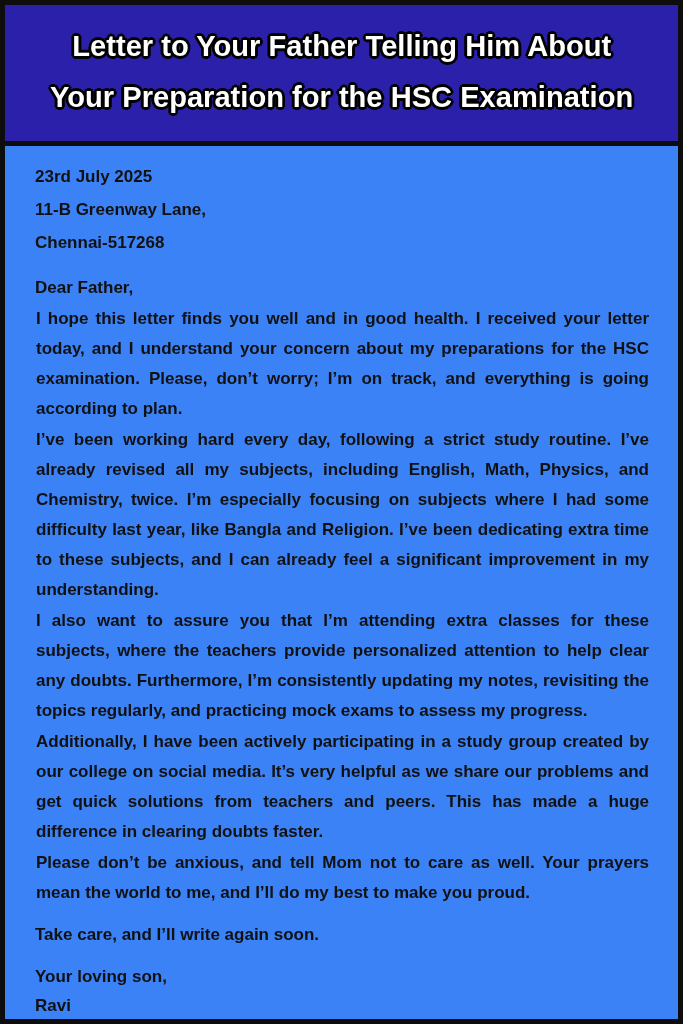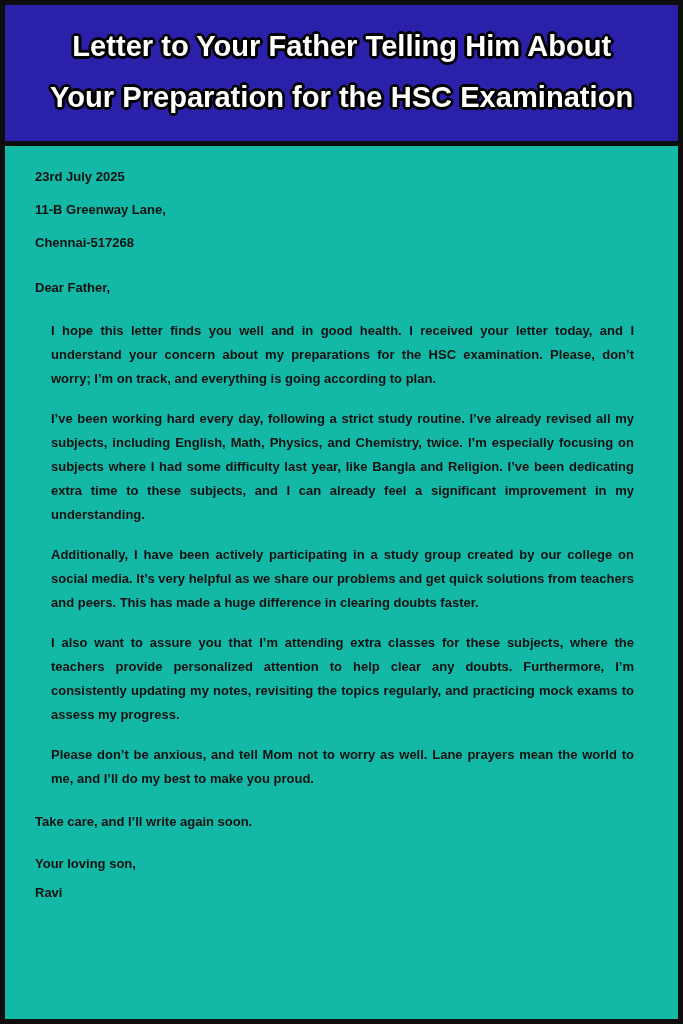--- a/index.html
+++ b/index.html
@@ -6,21 +6,21 @@
     margin: 0;
     padding: 0;
     background: #ffffff;
   }
   .page {
     position: relative;
     width: 683px;
     height: 1024px;
     box-sizing: border-box;
     border: 5px solid #0d0d0d;
-    background: #14b8a6;
+    background: #3b82f6;
     font-family: "Liberation Sans", sans-serif;
     overflow: hidden;
   }
   .banner {
     box-sizing: border-box;
     width: 100%;
     height: 141px;
     background: #2b20aa;
     border-bottom: 5px solid #0d0d0d;
     display: flex;
@@ -40,32 +40,32 @@
     text-shadow:
       -2px -2px 0 #000, 2px -2px 0 #000,
       -2px  2px 0 #000, 2px  2px 0 #000,
       -3px  0   0 #000, 3px  0   0 #000,
        0   -3px 0 #000, 0    3px 0 #000;
   }
   .letter-body {
     padding: 14px 28px 0 30px;
     color: #111111;
     font-weight: bold;
-    font-size: 13px;
+    font-size: 17px;
   }
   .address-block div {
     line-height: 33px;
   }
   .salutation {
     margin-top: 14px;
     line-height: 30px;
   }
   .para {
-    margin: 16px;
-    line-height: 24px;
+    margin: 1px;
+    line-height: 30px;
     text-align: justify;
   }
   .closing {
     margin-top: 12px;
     line-height: 30px;
   }
   .signoff {
     margin-top: 12px;
   }
   .signoff div {
@@ -87,23 +87,23 @@
     <div class="address-block">
       <div>23rd July 2025</div>
       <div>11-B Greenway Lane,</div>
       <div>Chennai-517268</div>
     </div>
 
     <div class="salutation">Dear Father,</div>
 
     <p class="para">I hope this letter finds you well and in good health. I received your letter today, and I understand your concern about my preparations for the HSC examination. Please, don’t worry; I’m on track, and everything is going according to plan.</p>
     <p class="para">I’ve been working hard every day, following a strict study routine. I’ve already revised all my subjects, including English, Math, Physics, and Chemistry, twice. I’m especially focusing on subjects where I had some difficulty last year, like Bangla and Religion. I’ve been dedicating extra time to these subjects, and I can already feel a significant improvement in my understanding.</p>
+    <p class="para">I also want to assure you that I’m attending extra classes for these subjects, where the teachers provide personalized attention to help clear any doubts. Furthermore, I’m consistently updating my notes, revisiting the topics regularly, and practicing mock exams to assess my progress.</p>
     <p class="para">Additionally, I have been actively participating in a study group created by our college on social media. It’s very helpful as we share our problems and get quick solutions from teachers and peers. This has made a huge difference in clearing doubts faster.</p>
-    <p class="para">I also want to assure you that I’m attending extra classes for these subjects, where the teachers provide personalized attention to help clear any doubts. Furthermore, I’m consistently updating my notes, revisiting the topics regularly, and practicing mock exams to assess my progress.</p>
-    <p class="para">Please don’t be anxious, and tell Mom not to worry as well. Lane prayers mean the world to me, and I’ll do my best to make you proud.</p>
+    <p class="para">Please don’t be anxious, and tell Mom not to care as well. Your prayers mean the world to me, and I’ll do my best to make you proud.</p>
 
     <div class="closing">Take care, and I’ll write again soon.</div>
 
     <div class="signoff">
       <div>Your loving son,</div>
       <div>Ravi</div>
     </div>
 
   </div>
 

